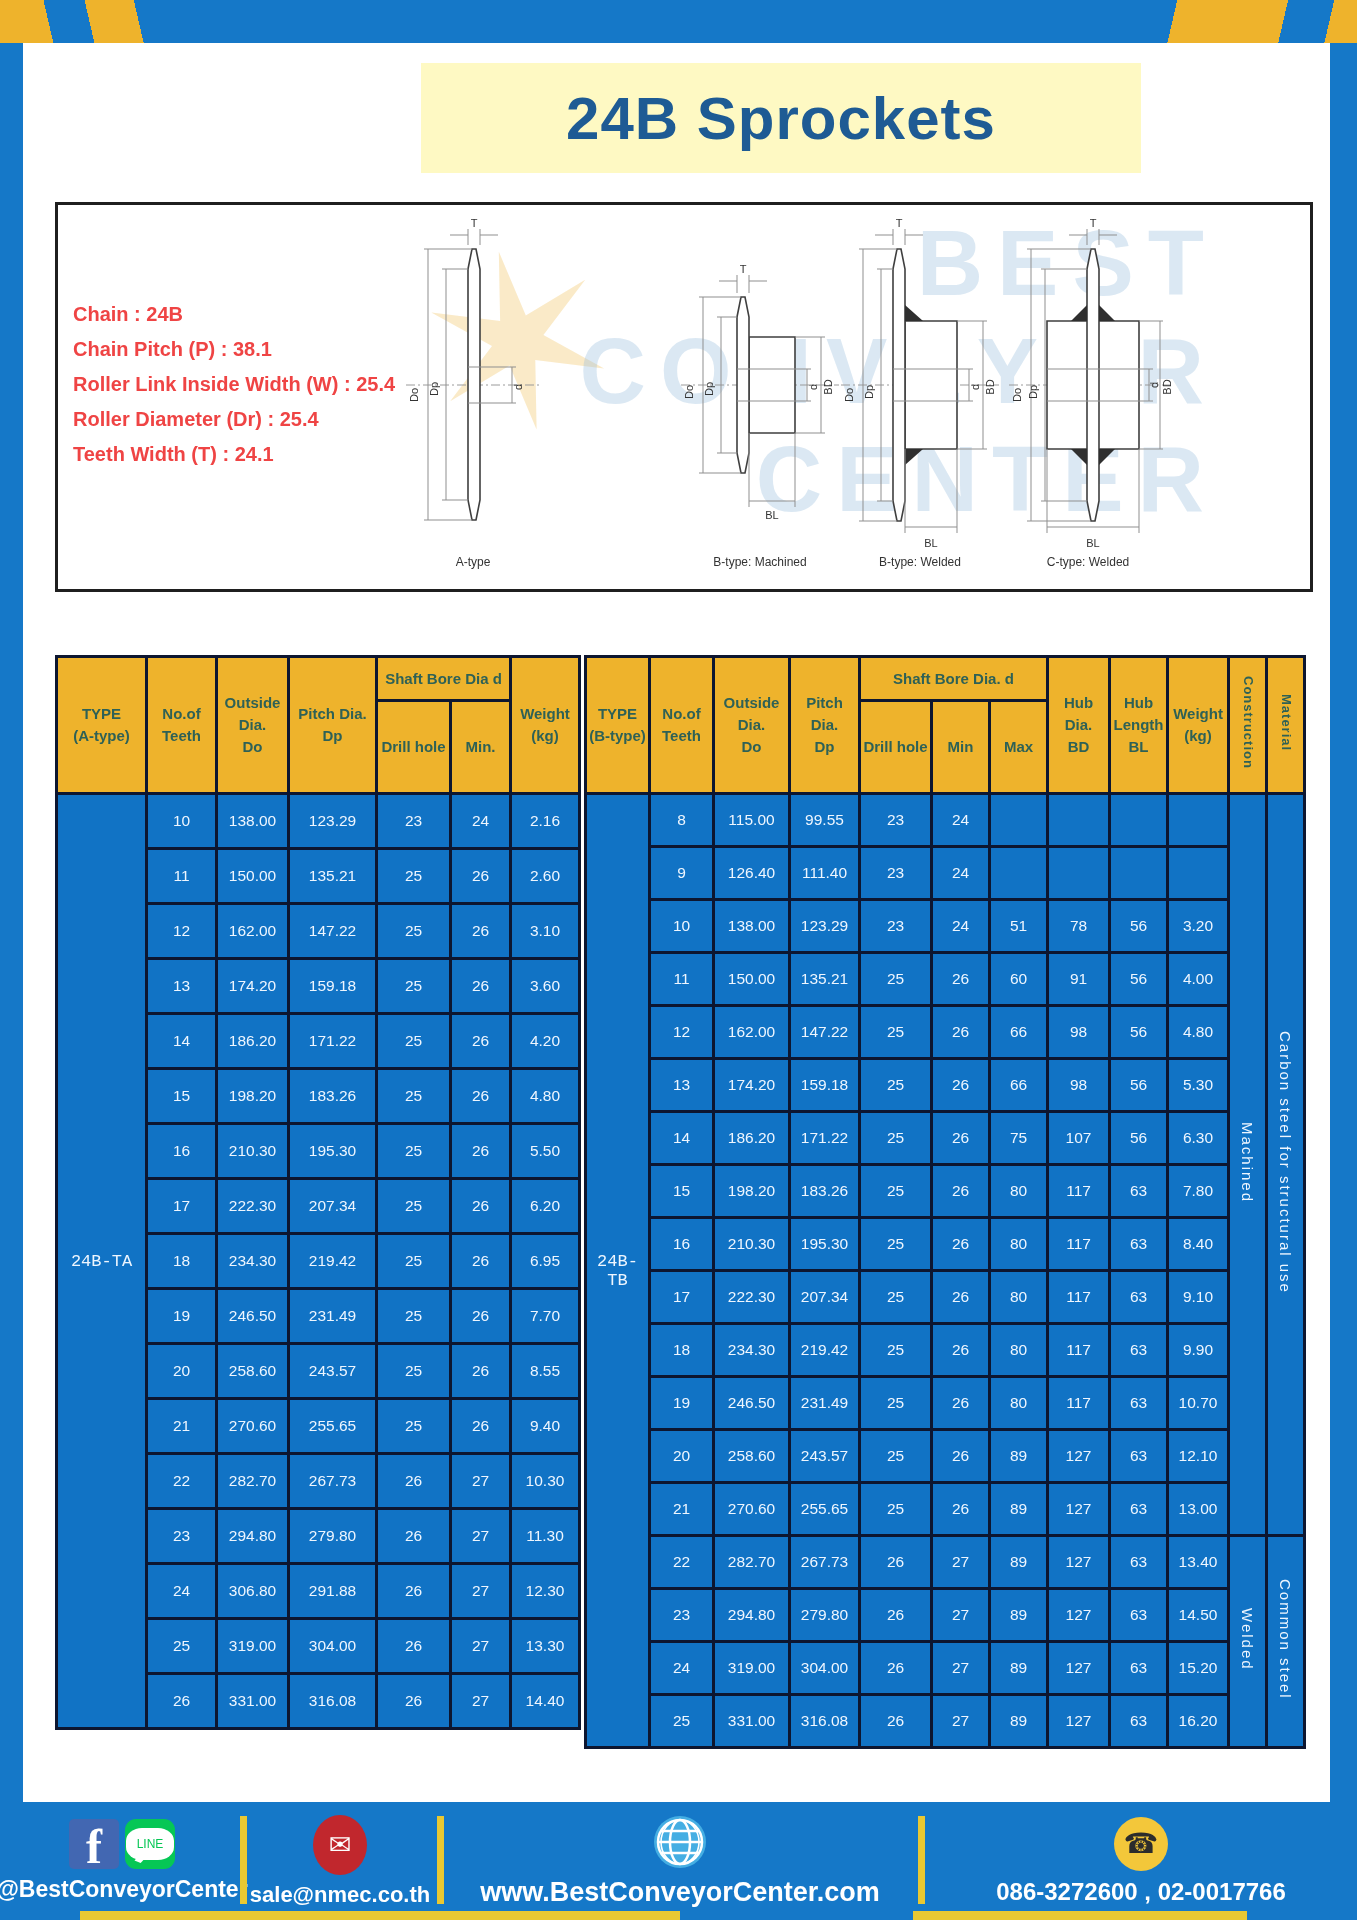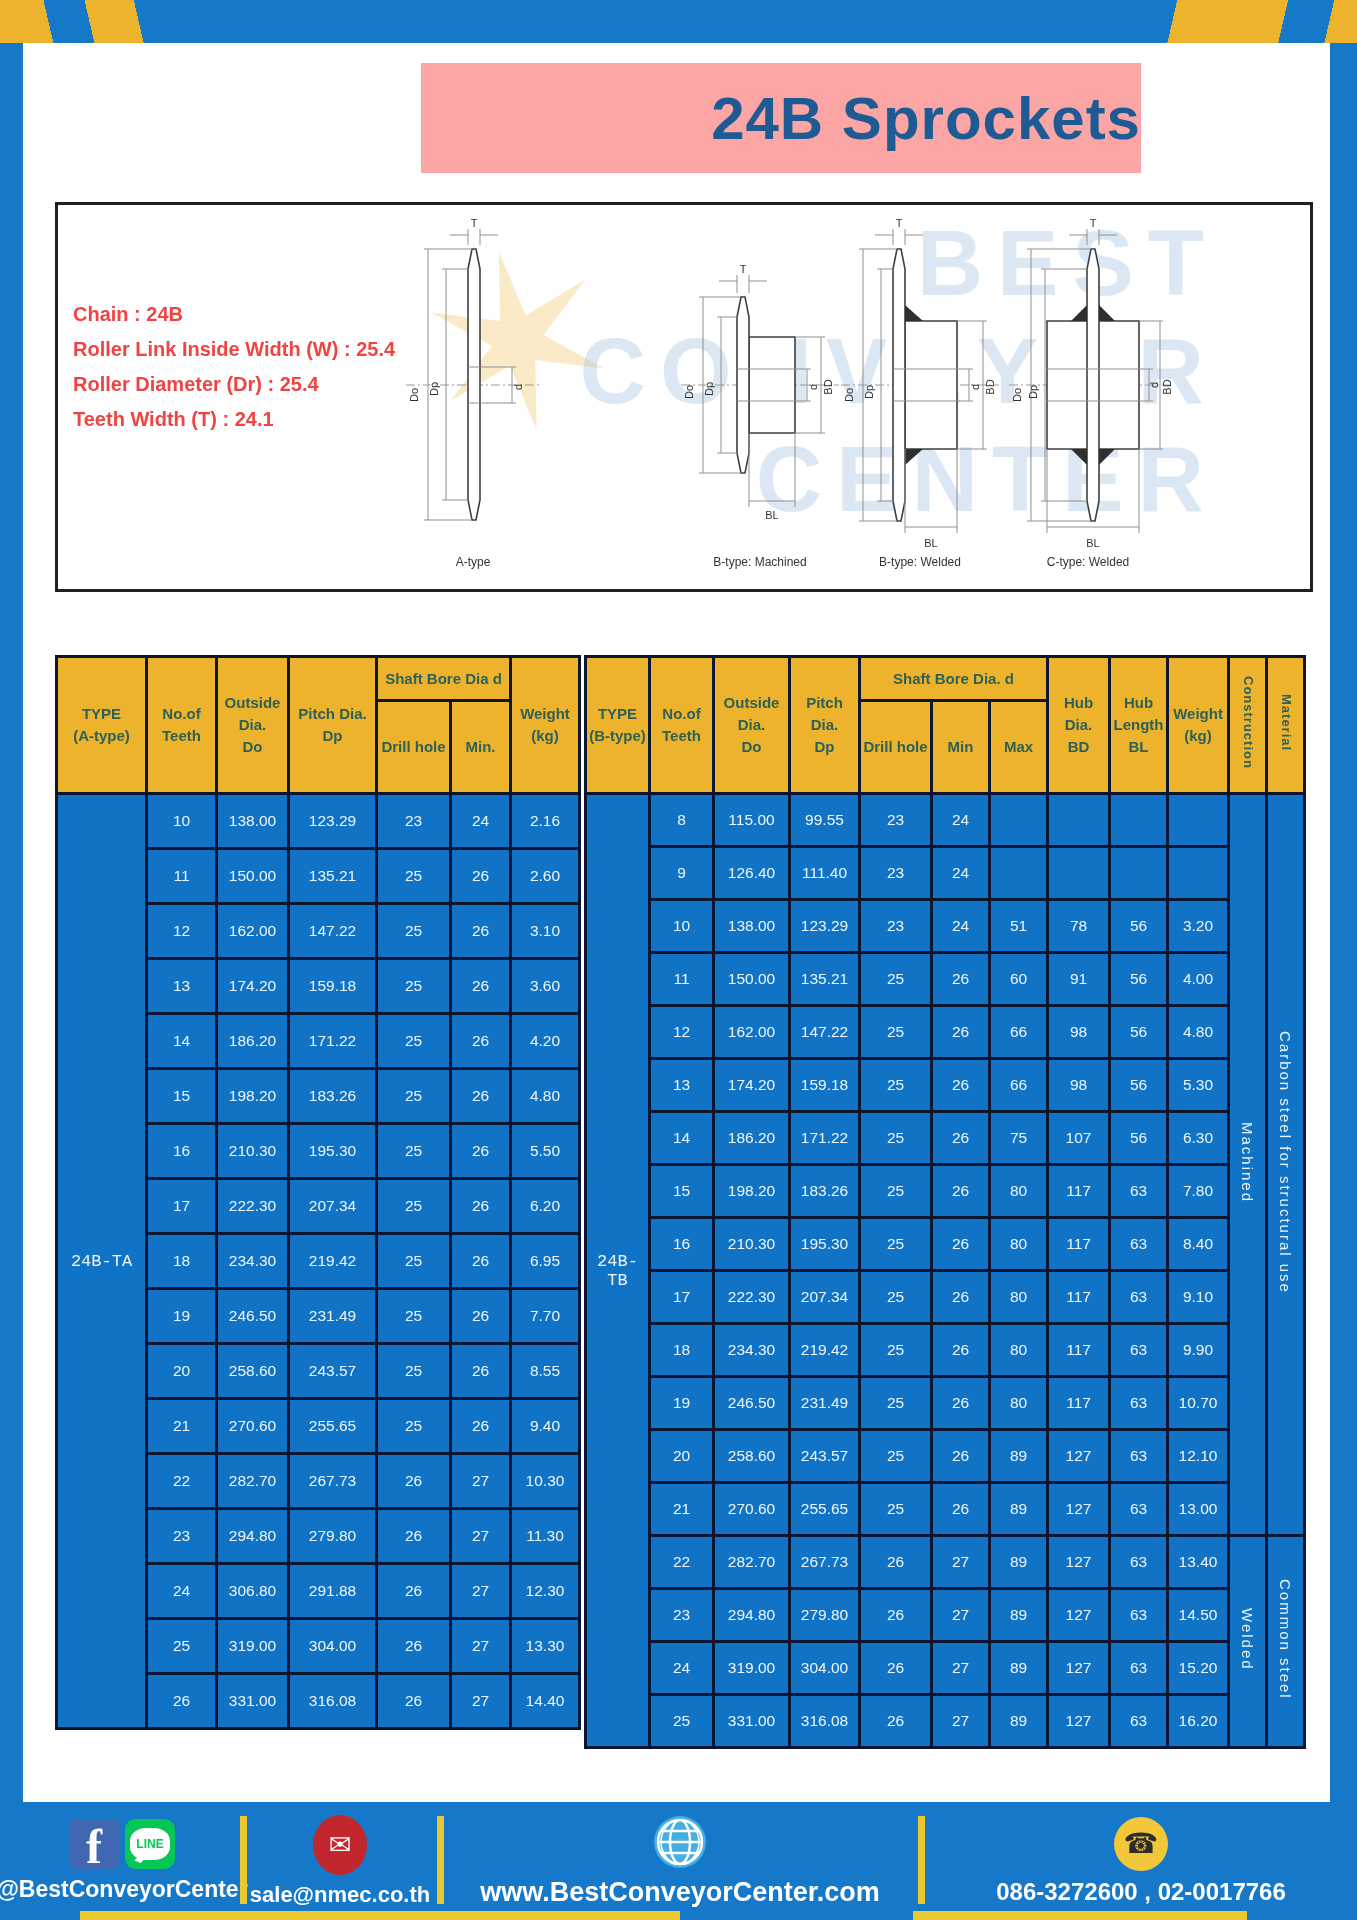--- a/index.html
+++ b/index.html
@@ -3,22 +3,22 @@
 <meta charset="utf-8">
 <style>
   html,body{margin:0;padding:0;}
   .page{position:relative;width:1357px;height:1920px;background:#1578c8;overflow:hidden;
         font-family:"Liberation Sans",sans-serif;}
   .card{position:absolute;left:23px;top:43px;width:1307px;height:1759px;background:#ffffff;}
   .stripes-left{position:absolute;left:0;top:0;width:175px;height:43px;
     background:linear-gradient(77deg,#eeb32c 0 52px,#1578c8 52px 92px,#eeb32c 92px 140px,#1578c8 140px 100%);}
   .stripes-right{position:absolute;right:0;top:0;width:190px;height:43px;
     background:linear-gradient(103deg,#1578c8 0 10px,#eeb32c 10px 118px,#1578c8 118px 163px,#eeb32c 163px 100%);}
-  .title-box{position:absolute;left:421px;top:63px;width:720px;height:110px;background:#fca5a5;
-    display:flex;align-items:center;justify-content:flex-end;}
+  .title-box{position:absolute;left:421px;top:63px;width:720px;height:110px;background:#fef9c3;
+    display:flex;align-items:center;justify-content:center;}
   .title-box h1{margin:0;font-size:60px;font-weight:bold;color:#1e5b94;letter-spacing:1px;}
   .diagram-panel{position:absolute;left:55px;top:202px;width:1258px;height:390px;background:#fff;
     border:3px solid #1f1f1f;box-sizing:border-box;}
   .wm{position:absolute;left:470px;top:4px;width:690px;text-align:right;font-weight:bold;
     font-size:92px;line-height:108px;letter-spacing:14px;color:rgba(150,188,221,0.34);white-space:nowrap;}
   .wm-star{position:absolute;left:360px;top:20px;font-size:240px;line-height:240px;
     color:rgba(238,186,73,0.30);transform:rotate(-12deg);}
   .specs{position:absolute;left:15px;top:92px;width:440px;color:#ef4444;font-weight:bold;
     font-size:20px;line-height:35px;}
   .drawing{position:absolute;top:12px;}
@@ -50,22 +50,22 @@
   .fgroup{position:absolute;top:0;height:100%;display:flex;flex-direction:column;
     align-items:center;justify-content:center;gap:7px;}
   .ftext{color:#ffffff;font-weight:bold;white-space:nowrap;}
   .fdivider{position:absolute;top:14px;width:7px;height:88px;background:#e9c832;}
   .icon-row{display:flex;gap:6px;align-items:center;}
   .fb-icon{width:50px;height:50px;background:#4267b2;border-radius:5px;display:flex;
     align-items:flex-end;justify-content:center;color:#fff;font-family:"Liberation Serif",serif;
     font-weight:bold;font-size:48px;line-height:44px;overflow:hidden;}
   .line-icon{width:50px;height:50px;background:#06c755;border-radius:11px;display:flex;
     align-items:center;justify-content:center;position:relative;}
-  .line-bubble{width:40px;height:32px;background:#fff;border-radius:16px/13px;display:flex;
-    align-items:center;justify-content:center;color:#06c755;font-weight:bold;font-size:12px;}
+  .line-bubble{width:48px;height:32px;background:#fff;border-radius:16px/13px;display:flex;
+    align-items:center;justify-content:center;color:#06c755;font-weight:normal;font-size:12px;}
   .line-tail{position:absolute;left:12px;bottom:7px;width:8px;height:8px;background:#fff;
     transform:skewX(-30deg) rotate(18deg);}
   .mail-icon{width:54px;height:60px;background:#c1272d;border-radius:50%;display:flex;
     align-items:center;justify-content:center;color:#fff;font-size:27px;}
   .phone-icon{width:54px;height:54px;background:#f3c73a;border-radius:50%;display:flex;
     align-items:center;justify-content:center;color:#2c2c2c;font-size:28px;}
   .bottom-strip{position:absolute;top:1911px;height:9px;background:#e9c832;}
 </style>
 </head>
 <body>
@@ -83,20 +83,21 @@
   <div class="diagram-panel">
     <div class="wm-star">✶</div>
     <div class="wm">
       <div>BEST</div>
       <div>CONVEYOR</div>
       <div>CENTER</div>
     </div>
 
     <div class="specs">
       <div>Chain  : 24B</div>
+      <div>Chain Pitch (P)  :  38.1</div>
       <div>Roller Link Inside Width (W)  :  25.4</div>
       <div>Roller Diameter (Dr)  : 25.4</div>
       <div>Teeth Width (T)  :  24.1</div>
     </div>
 
     <svg class="drawing" style="left:340px" width="150" height="335">
       <path class="cl" d="M8 168 H142"></path>
       <path class="pl" d="M70 52 L74 32 L78 32 L82 52 L82 283 L78 303 L74 303 L70 283 Z"></path>
       <path class="dl" d="M70 150 H82 M70 186 H82"></path>
       <path class="dl" d="M70 28 V12 M82 28 V12 M52 18 H70 M82 18 H100"></path>

